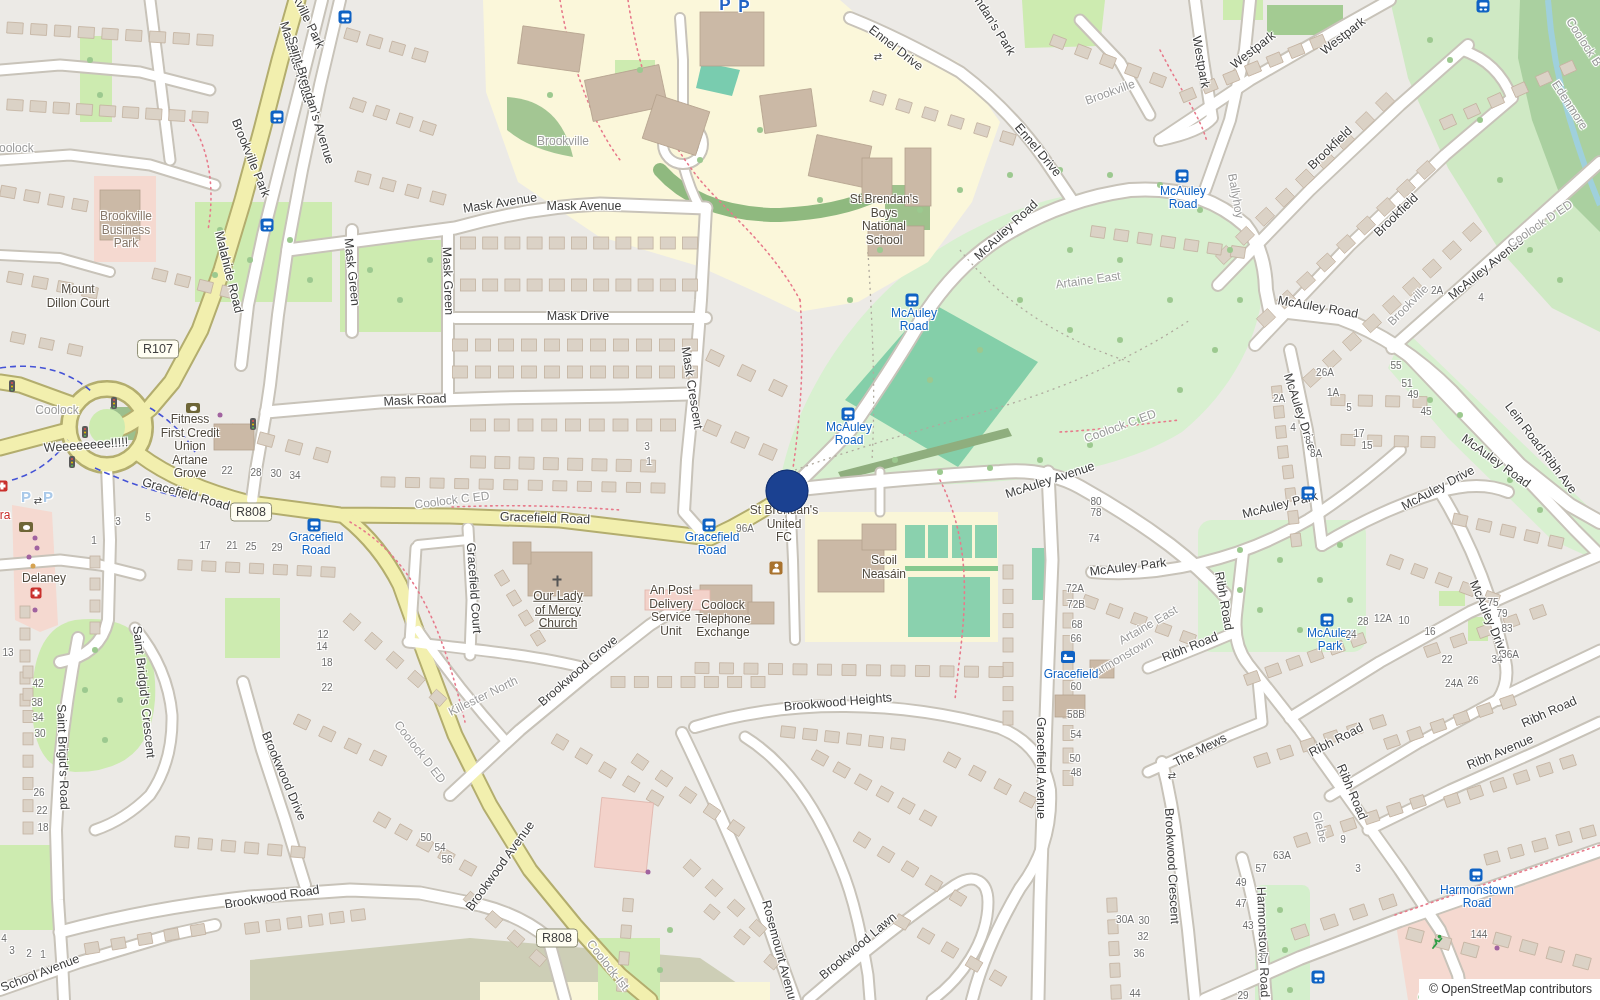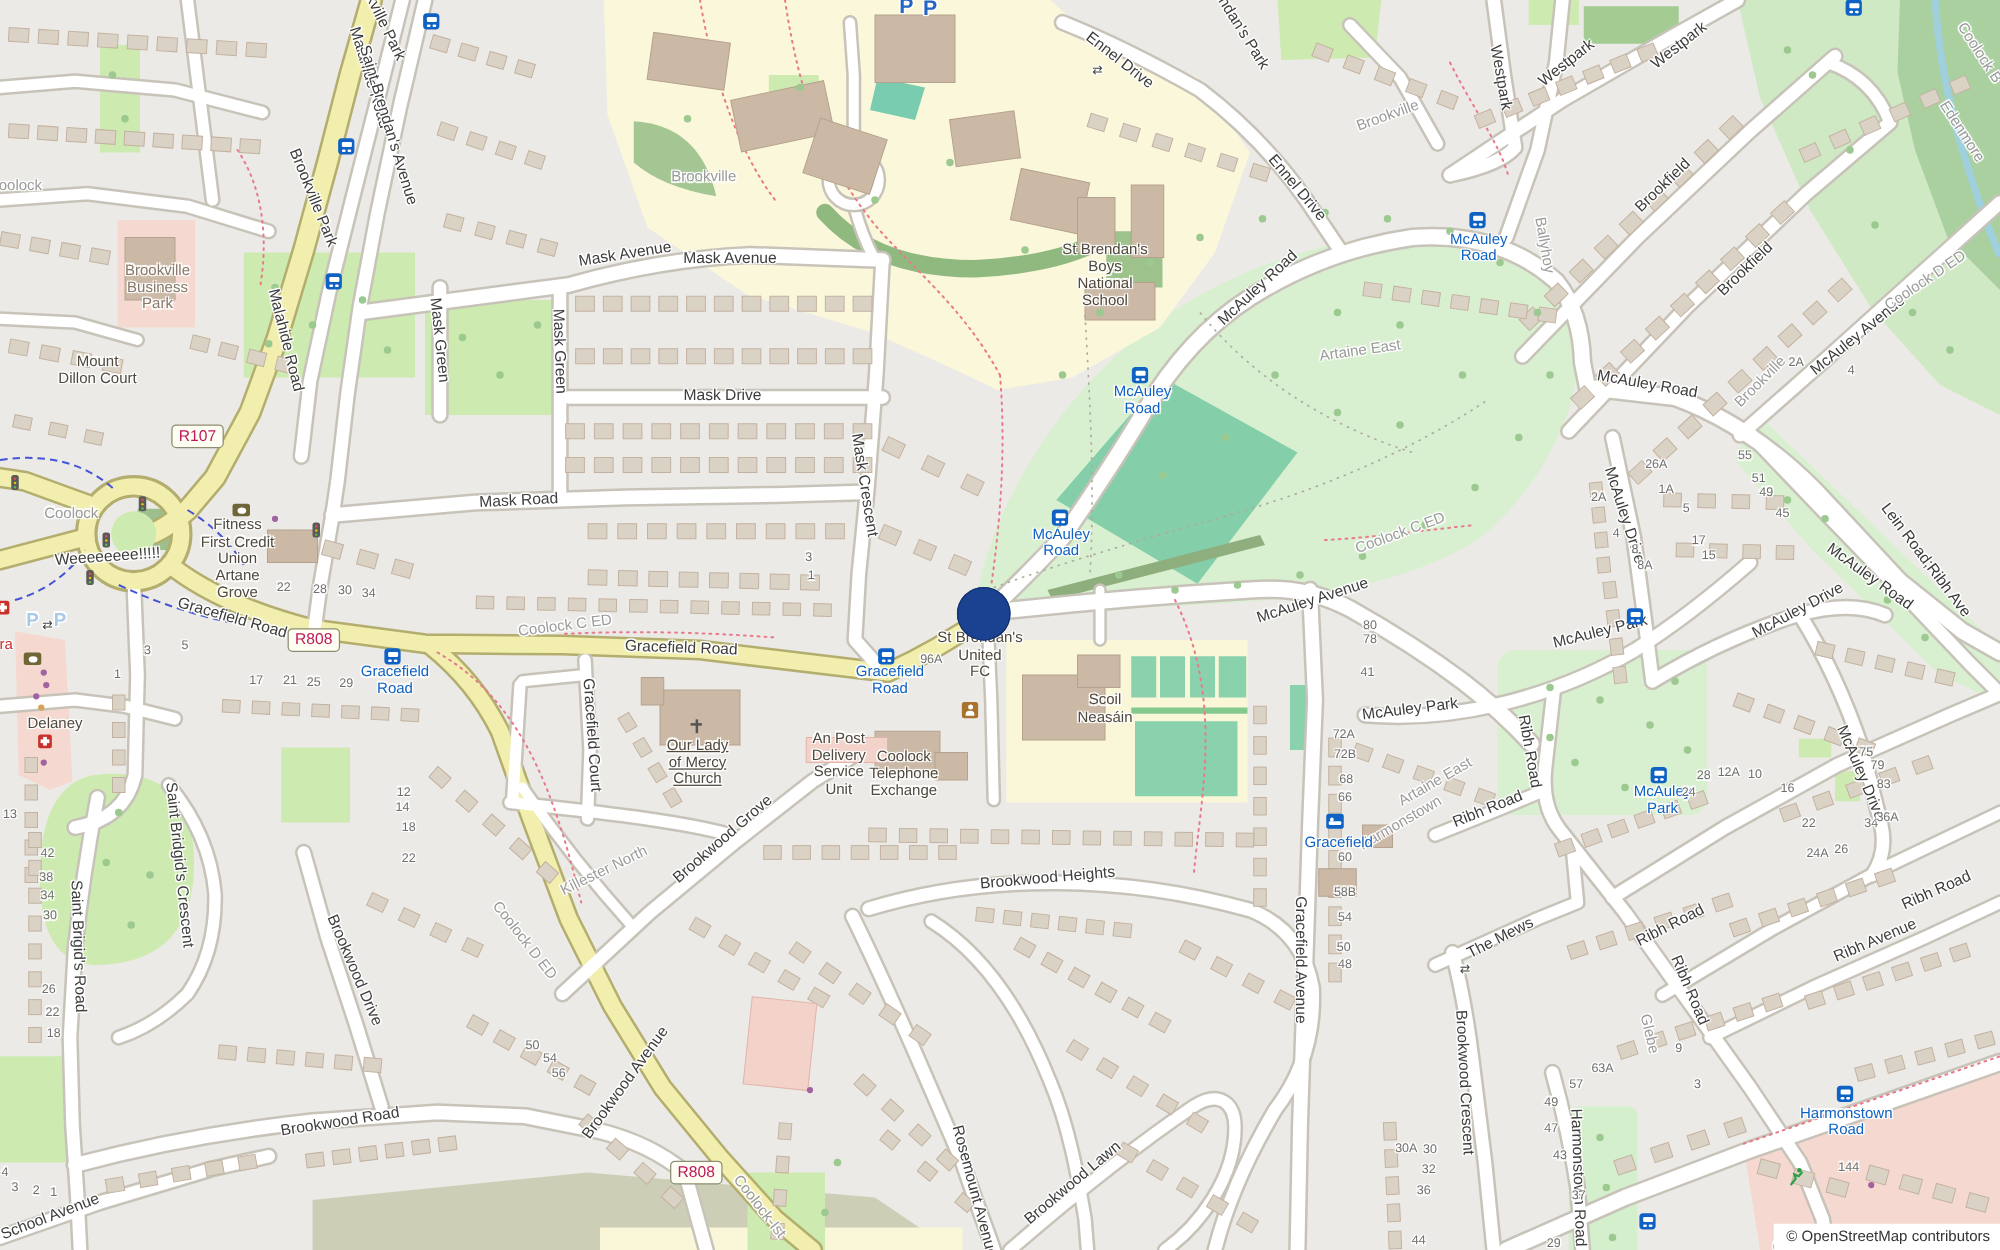--- a/index.html
+++ b/index.html
@@ -9,21 +9,21 @@
   #labels{position:absolute;left:0;top:0;width:1600px;height:1000px;pointer-events:none;}
   .lb{position:absolute;white-space:nowrap;color:#3d3d3d;font-size:12.5px;
       text-shadow:-1px -1px 0 #fff,1px -1px 0 #fff,-1px 1px 0 #fff,1px 1px 0 #fff,0 0 3px #fff;}
   .lc{color:#9b9b9b;font-size:12px;}
   .hn{font-size:10px;color:#6f6f6f;}
   .poi{color:#4f483d;font-size:12px;line-height:13.5px;text-align:center;}
   .biz{color:#87786a;}
   .fitness{color:#3f9a38;font-style:italic;}
   .tr{color:#0f62c4;font-size:12px;line-height:13px;text-align:center;font-weight:500;}
   .shield{position:absolute;background:#fffef2;border:1.5px solid #8d8d74;border-radius:4px;
-      padding:0 5px;font-size:12.5px;color:#be185d;height:17px;line-height:17px;}
+      padding:0 5px;font-size:12.5px;color:#404040;height:17px;line-height:17px;}
   .plg{font-size:17px;font-weight:bold;color:#2464c4;}
   .psm{font-size:15px;font-weight:bold;color:#a9c9e9;}
   .frag{color:#c9302c;font-size:12px;}
   .icon{position:absolute;transform:translate(-50%,-50%);}
   .busicon{width:13px;height:13px;background:#0f62c4;border-radius:3px;}
   .busicon:before{content:"";position:absolute;left:2.5px;right:2.5px;top:2.5px;height:4px;background:#fff;border-radius:1px;}
   .busicon:after{content:"";position:absolute;left:3px;bottom:2px;width:2.5px;height:2.5px;background:#fff;border-radius:50%;box-shadow:4.5px 0 0 #fff;}
   .bedicon{width:14px;height:12px;background:#0f62c4;border-radius:2px;}
   .bedicon:before{content:"";position:absolute;left:2px;right:2px;bottom:3px;height:3px;background:#fff;border-radius:1px;}
   .bedicon:after{content:"";position:absolute;left:2.5px;top:3px;width:3px;height:3px;background:#fff;border-radius:50%;}
@@ -1013,21 +1013,21 @@
       <div class="lb hn" style="left: 1396px; top: 365px; transform: translate(-50%, -50%) rotate(0deg);">55</div>
       <div class="lb hn" style="left: 1407px; top: 383px; transform: translate(-50%, -50%) rotate(0deg);">51</div>
       <div class="lb hn" style="left: 1413px; top: 394px; transform: translate(-50%, -50%) rotate(0deg);">49</div>
       <div class="lb hn" style="left: 1426px; top: 411px; transform: translate(-50%, -50%) rotate(0deg);">45</div>
       <div class="lb hn" style="left: 1279px; top: 398px; transform: translate(-50%, -50%) rotate(0deg);">2A</div>
       <div class="lb hn" style="left: 1293px; top: 427px; transform: translate(-50%, -50%) rotate(0deg);">4</div>
       <div class="lb hn" style="left: 1308px; top: 440px; transform: translate(-50%, -50%) rotate(0deg);">8</div>
       <div class="lb hn" style="left: 1316px; top: 453px; transform: translate(-50%, -50%) rotate(0deg);">8A</div>
       <div class="lb hn" style="left: 1096px; top: 501px; transform: translate(-50%, -50%) rotate(0deg);">80</div>
       <div class="lb hn" style="left: 1096px; top: 512px; transform: translate(-50%, -50%) rotate(0deg);">78</div>
-      <div class="lb hn" style="left: 1094px; top: 538px; transform: translate(-50%, -50%) rotate(0deg);">41</div>
+      <div class="lb hn" style="left: 1094px; top: 538px; transform: translate(-50%, -50%) rotate(0deg);">74</div>
       <div class="lb hn" style="left: 1437px; top: 290px; transform: translate(-50%, -50%) rotate(0deg);">2A</div>
       <div class="lb hn" style="left: 1481px; top: 297px; transform: translate(-50%, -50%) rotate(0deg);">4</div>
       <div class="shield" style="left: 158px; top: 349px; transform: translate(-50%, -50%);">R107</div>
       <div class="shield" style="left: 251px; top: 512px; transform: translate(-50%, -50%);">R808</div>
       <div class="shield" style="left: 557px; top: 938px; transform: translate(-50%, -50%);">R808</div>
       <div class="lb plg" style="left: 725px; top: 5px; transform: translate(-50%, -50%) rotate(0deg);">P</div>
       <div class="lb plg" style="left: 744px; top: 7px; transform: translate(-50%, -50%) rotate(0deg);">P</div>
       <div class="lb psm" style="left: 26px; top: 496px; transform: translate(-50%, -50%) rotate(0deg);">P</div>
       <div class="lb psm" style="left: 48px; top: 496px; transform: translate(-50%, -50%) rotate(0deg);">P</div>
       <div class="lb frag" style="left: 5px; top: 515px; transform: translate(-50%, -50%) rotate(0deg);">ra</div>

